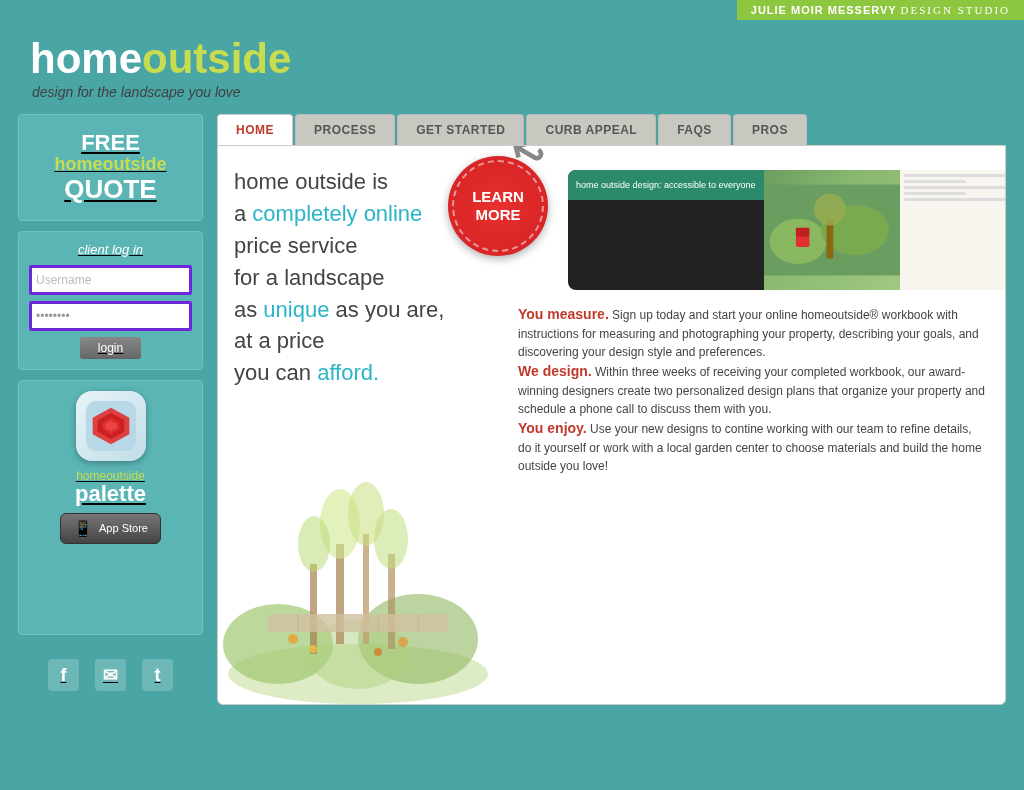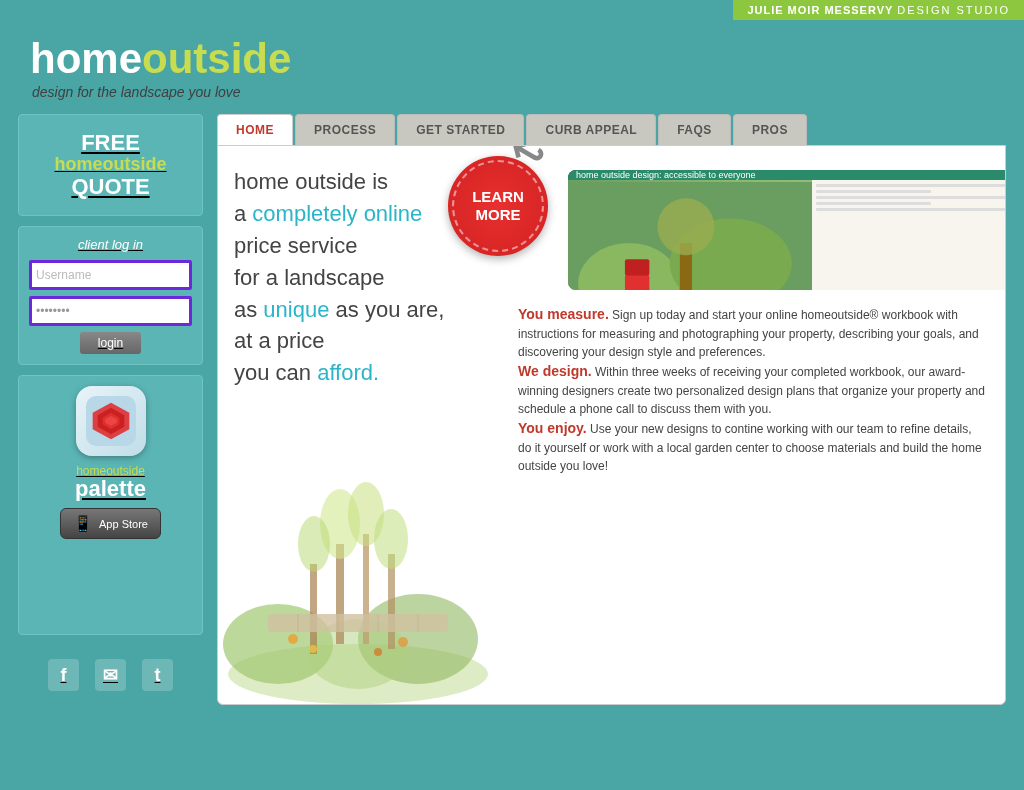--- a/index.html
+++ b/index.html
@@ -23,20 +23,21 @@
       color: white;
       font-size: 11px;
       padding: 4px 14px;
       letter-spacing: 1px;
       text-transform: uppercase;
       font-weight: bold;
     }
     .studio-badge span.design-studio {
       font-weight: normal;
       letter-spacing: 2px;
+      font-family: Liberation Serif, serif;
     }
 
     
     .header {
       padding: 18px 20px 10px 30px;
       display: flex;
       flex-direction: column;
     }
     .logo {
       font-size: 42px;
@@ -89,21 +90,21 @@
       font-weight: bold;
       line-height: 1.1;
     }
     .quote-box .homeoutside-label {
       font-size: 18px;
       font-weight: bold;
       color: #c8dc50;
       line-height: 1.1;
     }
     .quote-box .quote-label {
-      font-size: 22px;
+      font-size: 26px;
       font-weight: bold;
       line-height: 1.1;
     }
 
     .login-box {
       background: #5bb5b5;
       border: 1px solid #6cc4c4;
       border-radius: 4px;
       padding: 10px;
     }
@@ -329,21 +330,20 @@
     }
 
     .product-preview {
       background: #222;
       border-radius: 8px;
       width: 95%;
       height: 120px;
       margin-top: 4px;
       overflow: hidden;
       display: flex;
-      flex-direction: column;
     }
     .preview-inner {
       background: #2a8a6a;
       height: 30px;
       display: flex;
       align-items: center;
       padding: 0 8px;
     }
     .preview-inner .preview-text {
       color: white;

